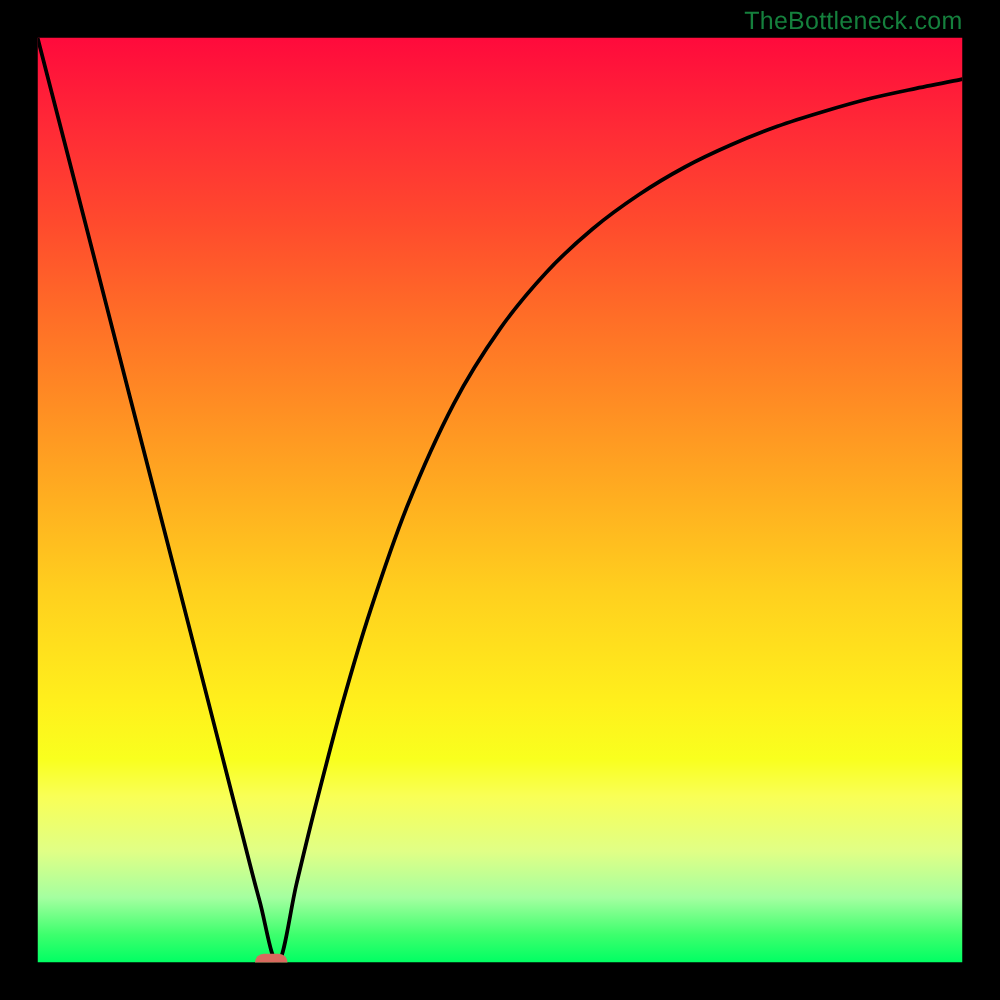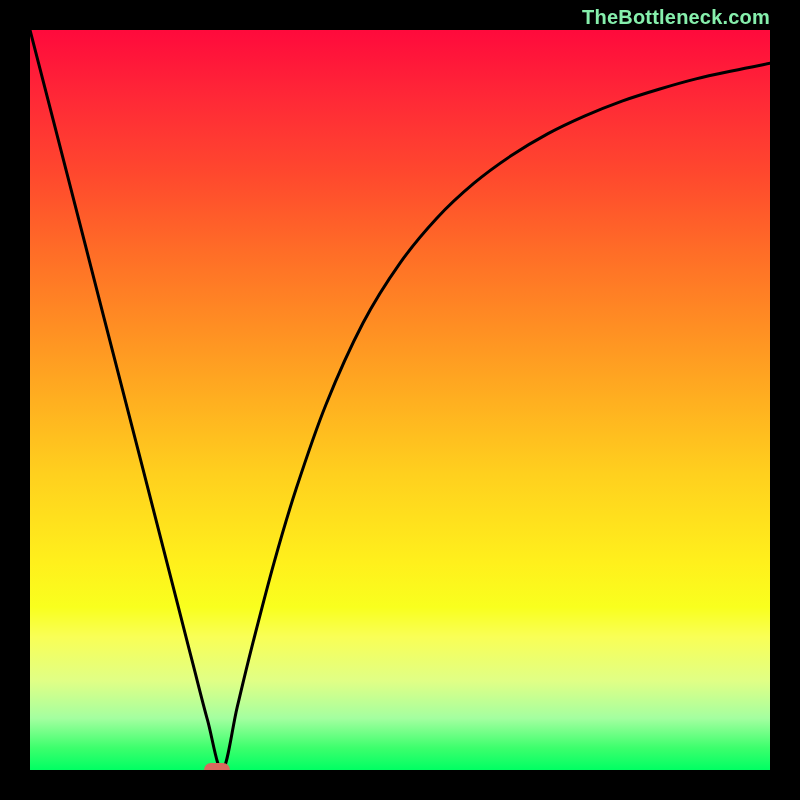--- a/index.html
+++ b/index.html
@@ -57,23 +57,23 @@
     width: 26px;
     height: 14px;
     background: #d86a5e;
     border-radius: 7px;
     transform: translate(-50%, -50%);
   }
   .attribution {
     position: absolute;
     top: 6px;
     right: 30px;
-    color: #86efac;
+    color: #15803d;
     font-size: 20px;
-    font-weight: 700;
+    font-weight: 400;
     letter-spacing: 0.2px;
   }
 </style>
 </head>
 <body>
 
 <div class="frame">
 
   <div class="attribution">TheBottleneck.com</div>
 

